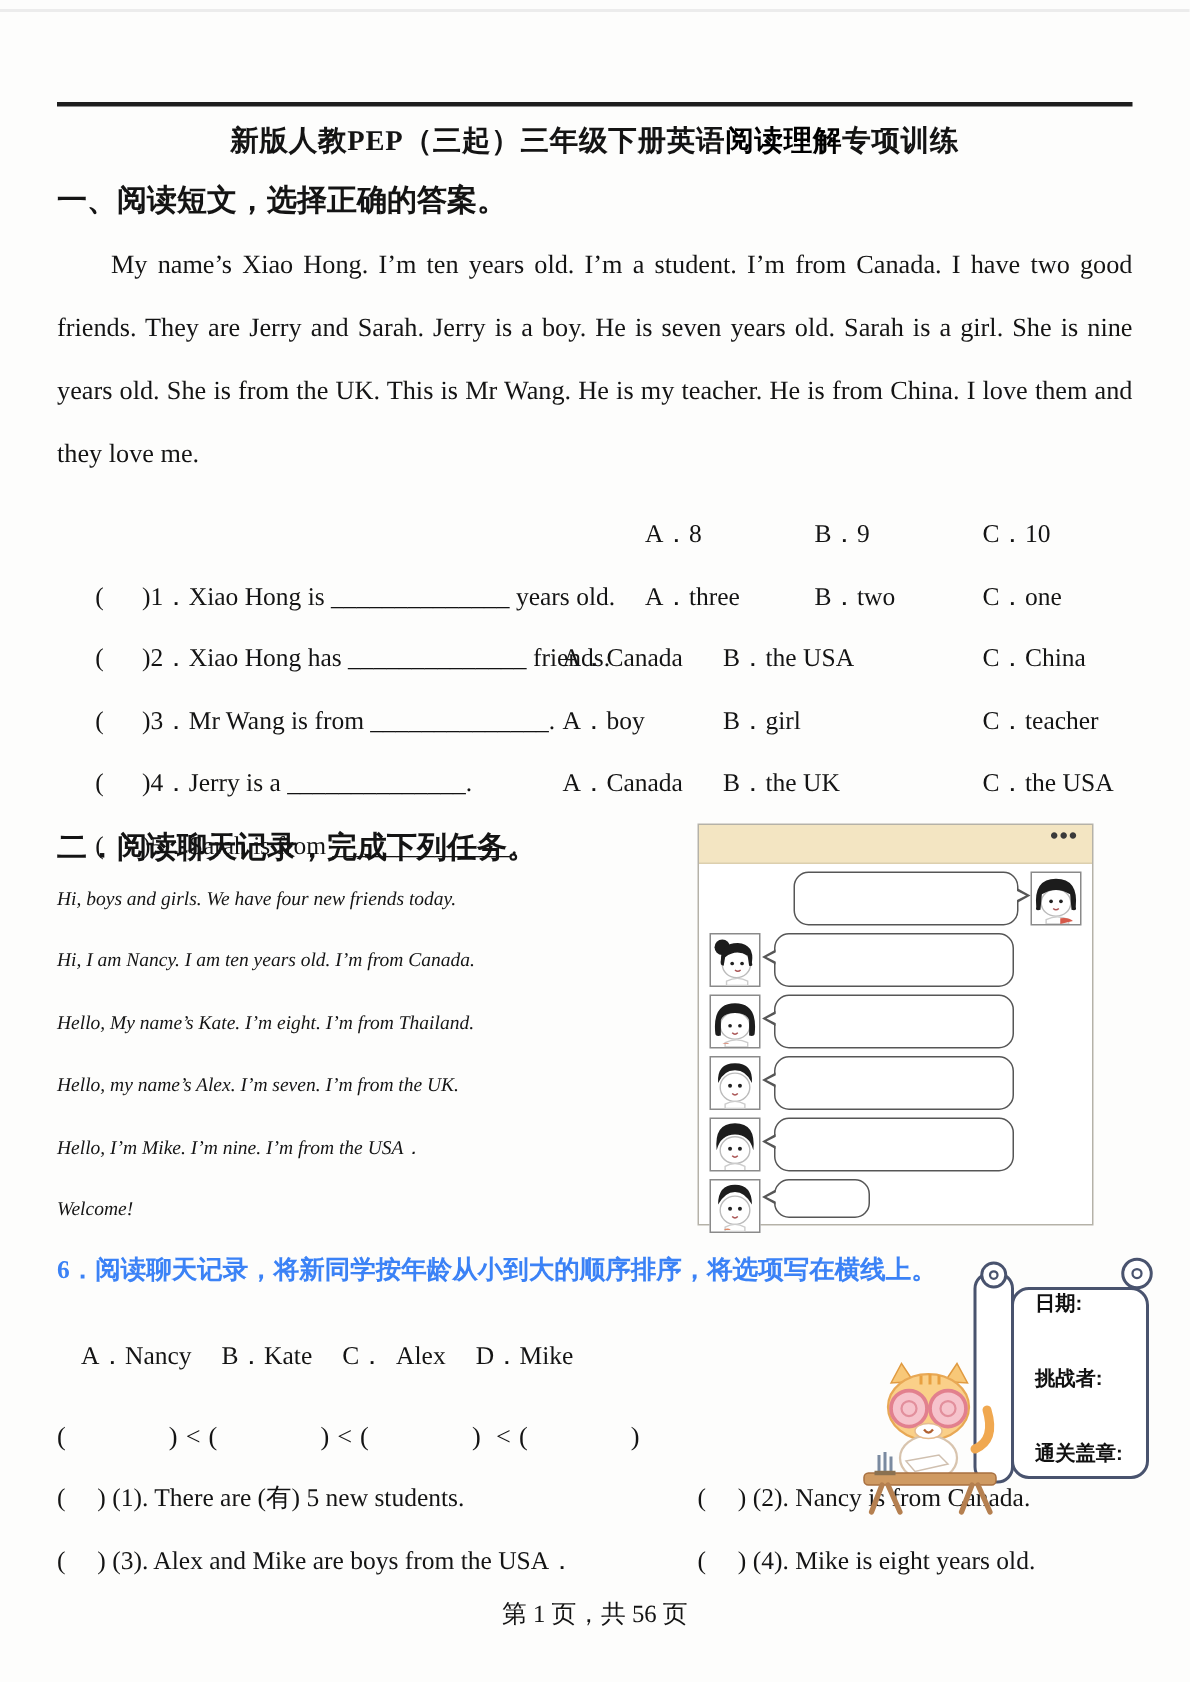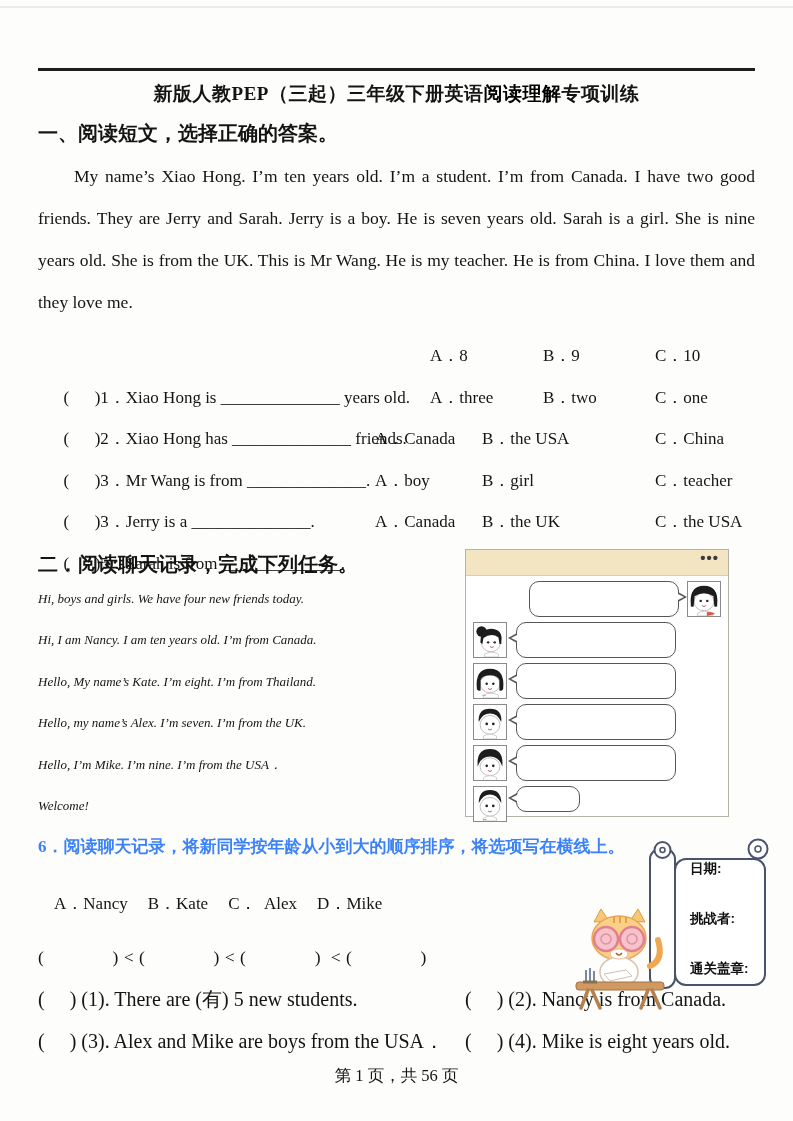--- a/index.html
+++ b/index.html
@@ -58,21 +58,21 @@
   .bubble.small::after{top:7px;}
 
   .q6-prompt,.q7-prompt{color:#3b82f6;font-size:17px;font-weight:600;white-space:nowrap;}
   .q6-prompt{margin-top:15px;}
   .q6-options{font-size:17px;margin-top:14px;white-space:pre;}
   .q6-options span{margin-right:20px;}
   .q6-blanks{font-size:17.5px;margin-top:12px;white-space:pre;letter-spacing:.5px;}
   .q7-prompt{margin-top:16px;}
   .tf-grid{
     display:grid;grid-template-columns:427px 1fr;
-    margin-top:10px;font-size:20px;line-height:42px;white-space:pre;
+    margin-top:10px;font-size:17px;line-height:42px;white-space:pre;
   }
   .footer{text-align:center;font-size:16.5px;margin-top:3px;}
 
   .stamp-wrap{position:absolute;left:646px;top:836px;width:132px;height:158px;}
   .stamp-wrap svg{position:absolute;inset:0;}
   .stamp-labels{position:absolute;left:44px;top:24px;font-family:"Liberation Sans","DejaVu Sans",sans-serif;}
   .stamp-labels div{font-size:13.5px;font-weight:bold;color:#111;height:50px;line-height:18px;}
   .cat-wrap{position:absolute;left:574px;top:908px;width:94px;height:102px;}
   .cat-wrap svg{display:block;width:100%;height:100%;}
 </style>
@@ -104,21 +104,21 @@
       <span class="opt optB">B．two</span>
       <span class="opt optC">C．one</span>
     </div>
     <div class="q-row n">
       <span class="stem">(      )3．Mr Wang is from ______________.</span>
       <span class="opt optA">A．Canada</span>
       <span class="opt optB">B．the USA</span>
       <span class="opt optC">C．China</span>
     </div>
     <div class="q-row n">
-      <span class="stem">(      )3．Jerry is a ______________.</span>
+      <span class="stem">(      )4．Jerry is a ______________.</span>
       <span class="opt optA">A．boy</span>
       <span class="opt optB">B．girl</span>
       <span class="opt optC">C．teacher</span>
     </div>
     <div class="q-row n">
       <span class="stem">(      )5．Sarah is from ______________.</span>
       <span class="opt optA">A．Canada</span>
       <span class="opt optB">B．the UK</span>
       <span class="opt optC">C．the USA</span>
     </div>

